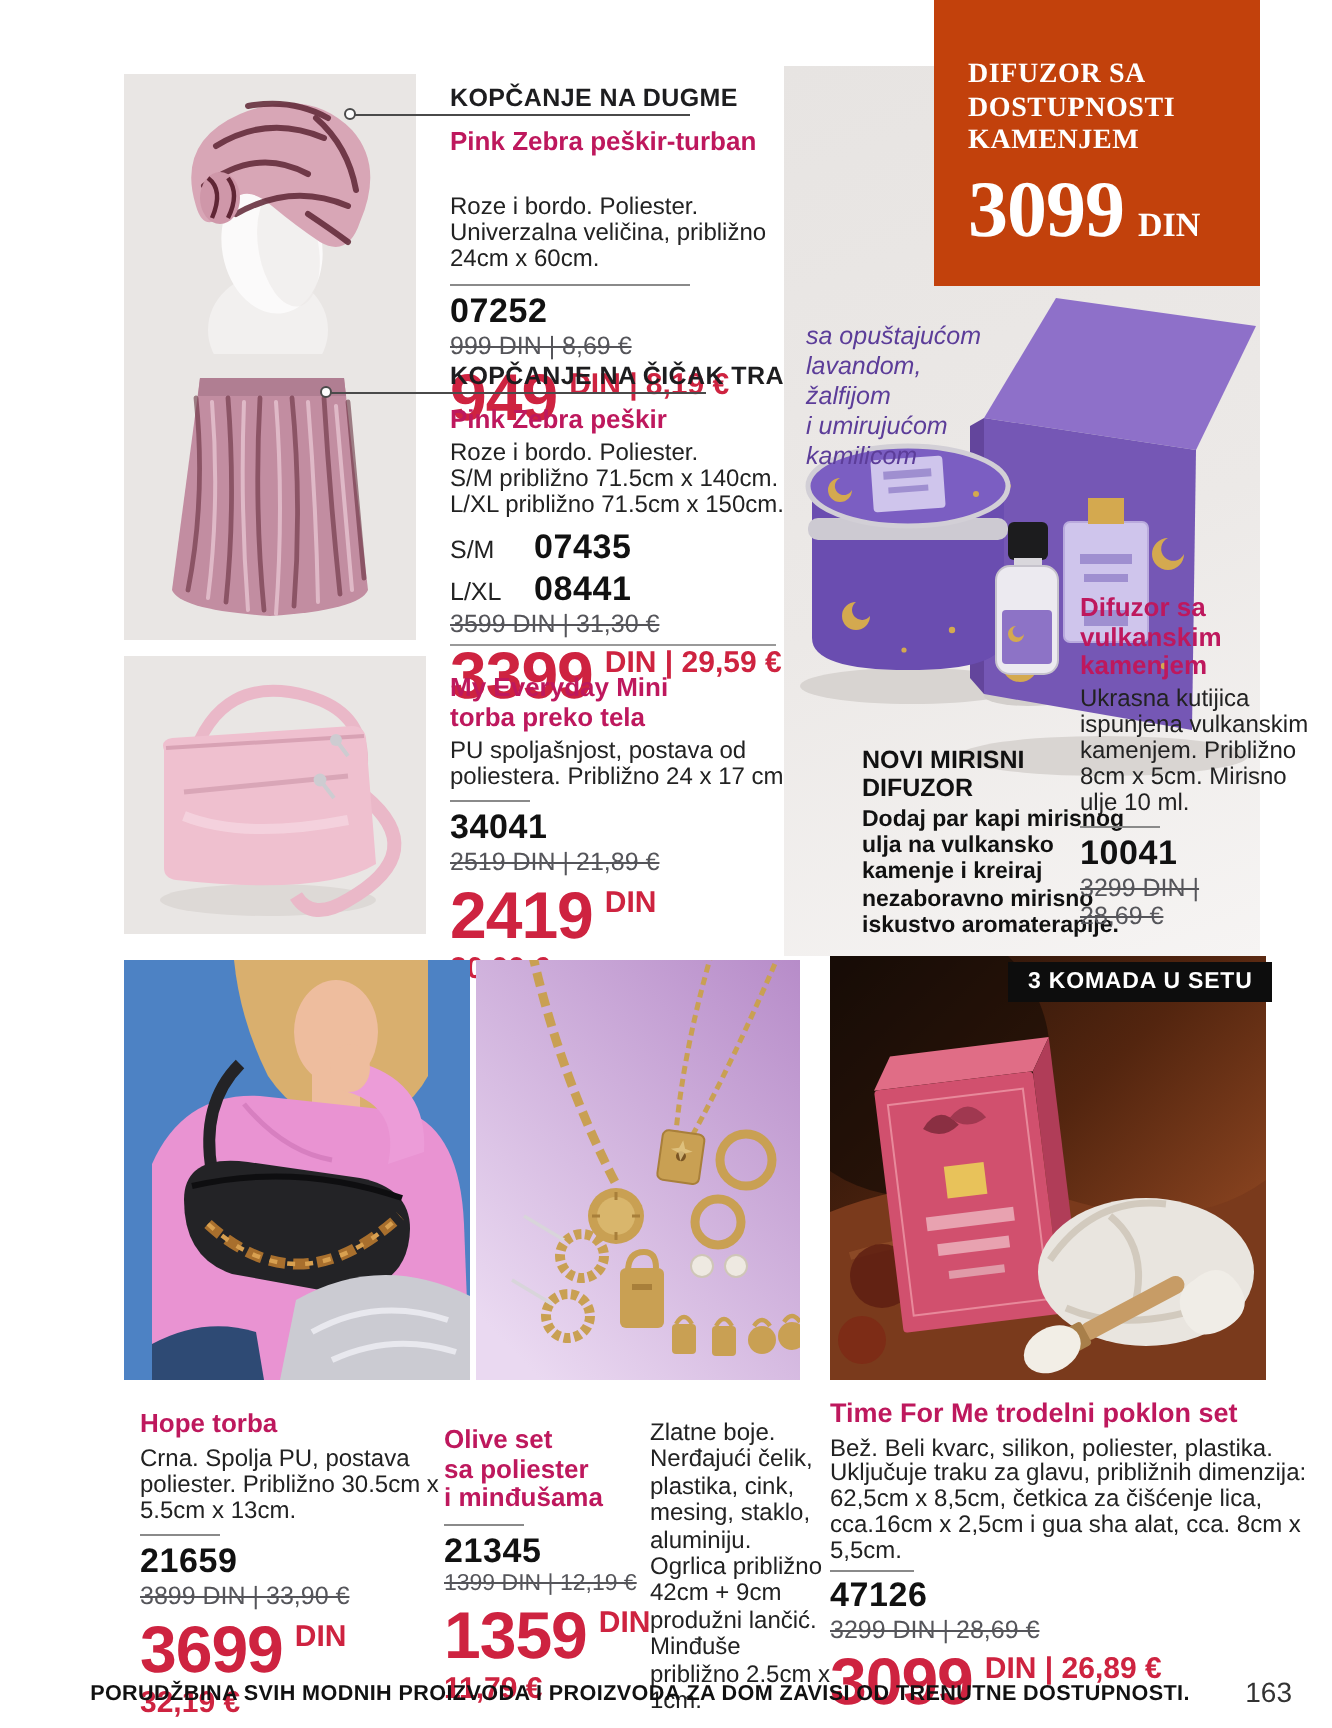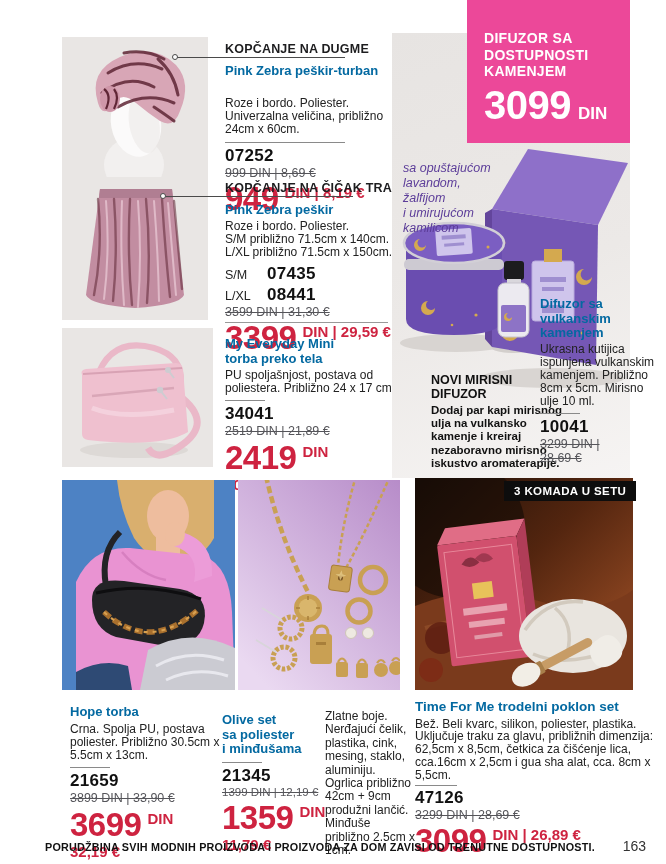--- a/index.html
+++ b/index.html
@@ -7,32 +7,32 @@
   #stage {
     position:relative; width:666px; height:864px; background:#ffffff;
     font-family:"Liberation Sans", sans-serif; color:#1d1d1f; overflow:hidden;
   }
   .abs { position:absolute; }
   .photo { background:#e9e6e4; overflow:hidden; }
   .h-cap { font-weight:bold; font-size:12.5px; letter-spacing:.2px; color:#1d1d1f; white-space:nowrap; }
   .callout { border-top:1.5px solid #4a4a4a; height:0; }
   .callout .dot { position:absolute; left:-3px; top:-4.5px; width:6px; height:6px;
     border:1.5px solid #4a4a4a; border-radius:50%; background:#fdfdfd; }
-  .pname { font-weight:bold; font-size:13px; line-height:14.5px; color:#0369a1; }
+  .pname { font-weight:bold; font-size:13px; line-height:14.5px; color:#be185d; }
   .pdesc { font-size:12px; line-height:13.2px; color:#222; }
   .pcode { font-weight:bold; font-size:17px; letter-spacing:.3px; color:#111; }
   .pold  { font-size:12.5px; color:#55555a; text-decoration:line-through; white-space:nowrap; }
   .rule  { height:0; border-top:1px solid #8a8a8a; }
   .price-row { display:flex; align-items:flex-start; gap:6px; color:#ce2340; }
   .price-big { font-size:33px; font-weight:bold; letter-spacing:-.5px; line-height:30px; }
   .price-suf { font-size:15px; font-weight:bold; white-space:nowrap; }
   .price-eur { color:#ce2340; font-size:15px; font-weight:bold; }
   .size-row { display:flex; align-items:baseline; }
   .size-lab { font-size:12.5px; width:42px; color:#222; }
-  .promo { background:#ec4899; color:#fff; }
+  .promo { background:#c2410c; color:#fff;font-family:Liberation Serif, serif; }
   .promo-title { font-weight:bold; font-size:14px; line-height:16.5px; letter-spacing:.3px; }
   .promo-price { display:flex; align-items:baseline; gap:7px; margin-top:7px; }
   .promo-big { font-size:40px; font-weight:bold; line-height:36px; letter-spacing:-.5px; }
   .promo-din { font-size:17px; font-weight:bold; }
   .promo-eur { font-size:14.5px; font-weight:bold; margin-top:2px; }
   .note-purple { color:#5c3d99; font-style:italic; font-size:12.5px; line-height:15px; font-weight:500; }
   .novi-head { font-weight:bold; font-size:12.5px; color:#111; }
   .novi-text { font-weight:bold; font-size:11.5px; line-height:13.2px; color:#111; margin-top:3px; }
   .badge { background:#0d0d0d; color:#fff; font-weight:bold; font-size:11.5px;
     letter-spacing:.4px; padding:4px 10px; white-space:nowrap; }

